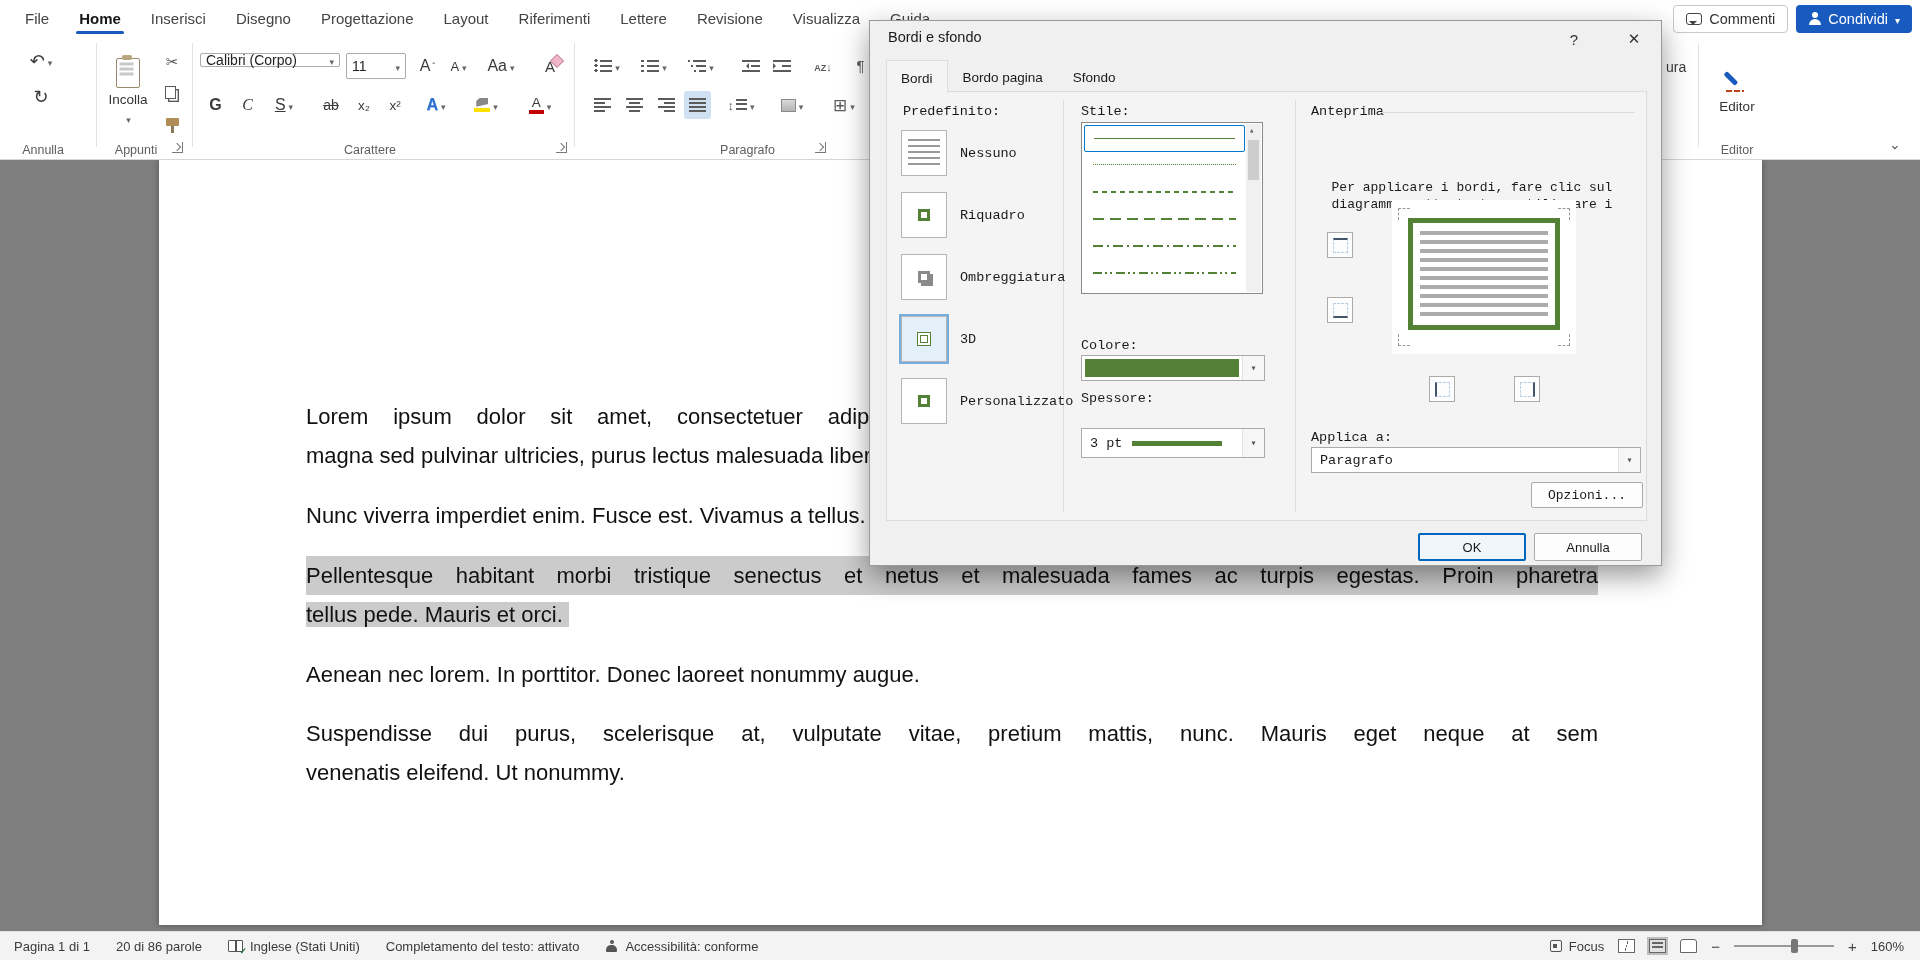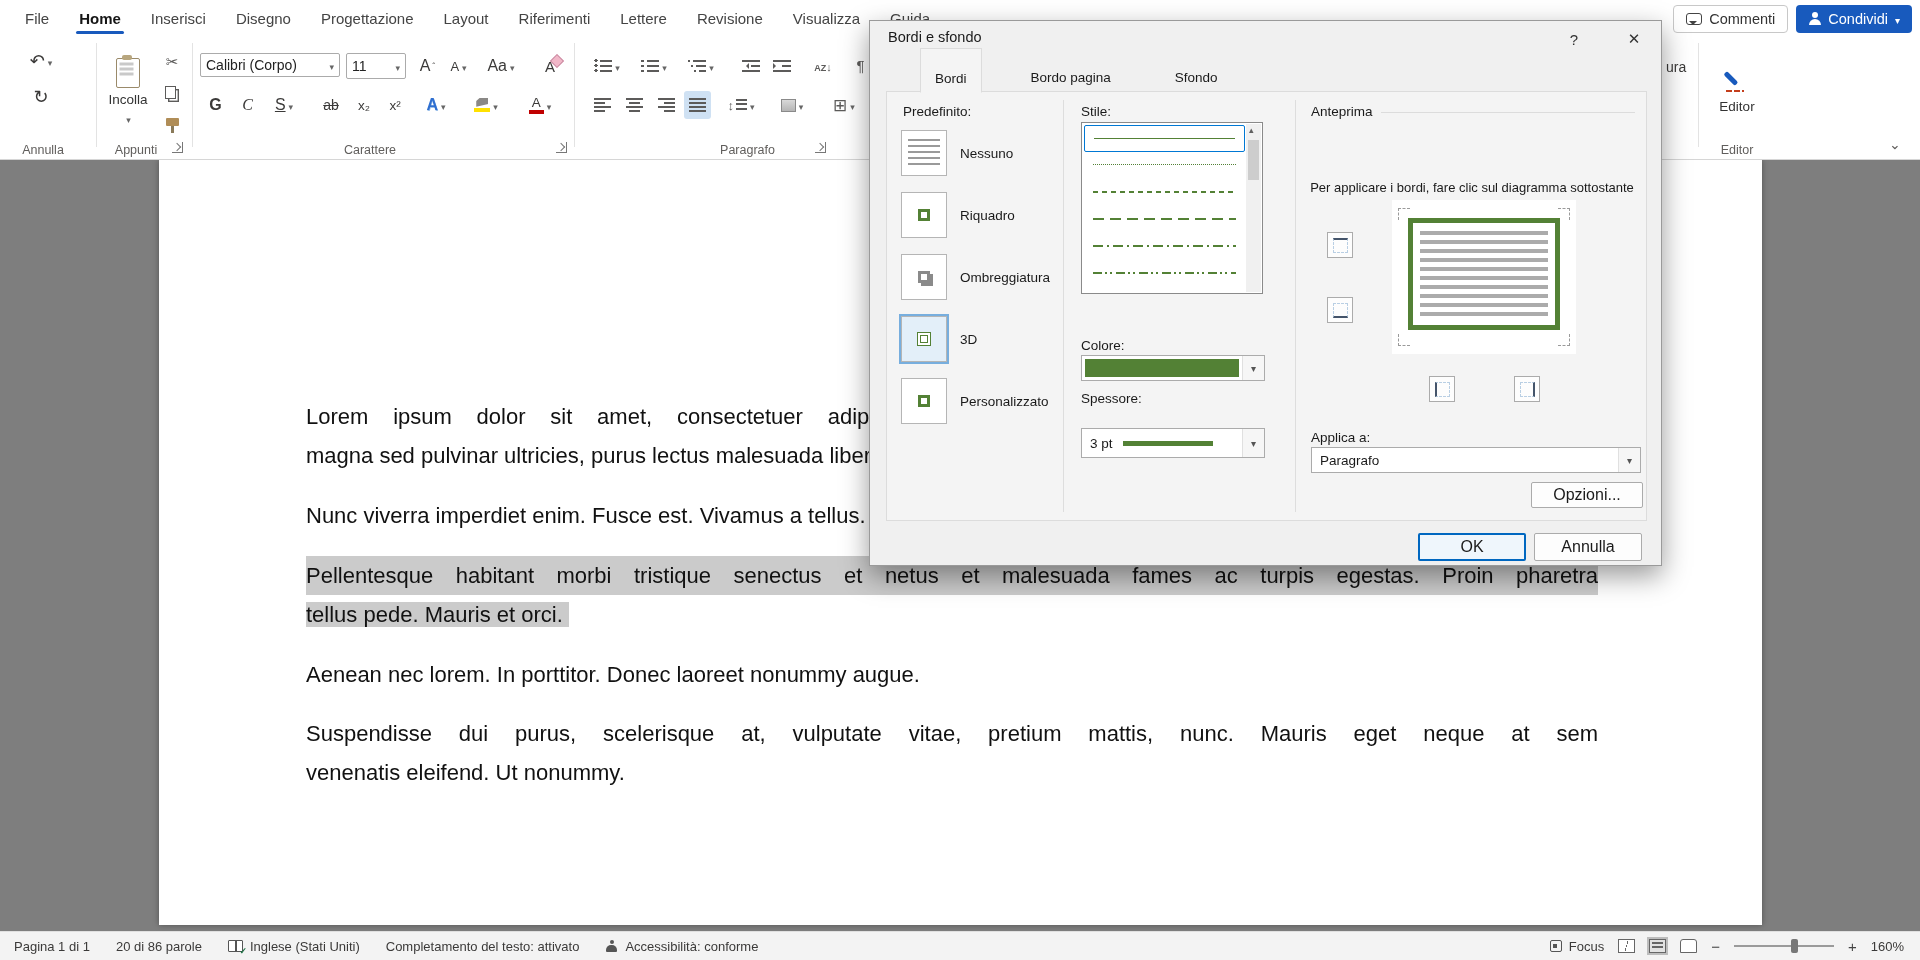--- a/index.html
+++ b/index.html
@@ -147,23 +147,23 @@
   .zoom-track { width:100px; height:2px; background:#9a9a9a; position:relative; display:inline-block; }
   .zoom-thumb { position:absolute; left:57px; top:-6px; width:7px; height:14px; background:#777; border-radius:2px; }
   .zi { font-size:15px; color:#444; }
 
   
   .dialog { position:absolute; left:869px; top:20px; width:793px; height:546px; background:#f0f0f0; border:1px solid #9a9a9a; box-shadow:0 10px 26px rgba(0,0,0,0.4); z-index:20; font-size:13.5px; color:#1a1a1a; }
   .dlg-title { position:absolute; left:18px; top:8px; font-size:14.5px; }
   .dlg-help { position:absolute; left:690px; top:6px; width:28px; height:24px; text-align:center; font-size:15px; color:#333; }
   .dlg-close { position:absolute; left:748px; top:6px; width:32px; height:24px; text-align:center; font-size:15px; color:#333; }
   .tabstrip { position:absolute; left:16px; top:44px; display:flex; align-items:flex-end; height:27px; z-index:2; }
-  .dtab { padding:22px 14px 6px; border:1px solid transparent; color:#1a1a1a;margin-left:34px; }
+  .dtab { padding:10px 14px 6px; border:1px solid transparent; color:#1a1a1a; }
   .dtab.sel { background:#f4f4f4; border-color:#dcdcdc; border-bottom-color:#f4f4f4; margin-bottom:-1px; }
-  .dlg-panel { position:absolute; left:16px; top:70px; width:761px; height:430px; border:1px solid #dcdcdc; background:#f4f4f4; }
+  .dlg-panel { position:absolute; left:16px; top:70px; width:761px; height:430px; border:1px solid #dcdcdc; background:#f4f4f4;font-family:Liberation Mono, monospace; }
   .pv-sep { position:absolute; top:8px; bottom:8px; width:1px; background:#dddddd; }
   .dlabel { position:absolute; color:#1a1a1a; }
   .preset { position:absolute; left:14px; display:flex; align-items:center; gap:13px; }
   .pic { width:46px; height:46px; background:#fff; border:1px solid #b5b5b5; display:flex; align-items:center; justify-content:center; }
   .plines { width:32px; height:28px; background:repeating-linear-gradient(#9a9a9a 0 2px, transparent 2px 6px); }
   .pframe { border:3px solid #538135; padding:3px; background:#fff; }
   .pframe .plines { width:24px; height:20px; }
   .pframe.shadow3 { box-shadow:3px 3px 0 #8a8a8a; }
   .pframe.f3d { border-style:double; border-width:4px; }
   .pframe.custom { border-style:dashed; }
@@ -196,21 +196,21 @@
   .bbtn.left i { border-left:2.5px solid #44546a; }
   .bbtn.right i { border-right:2.5px solid #44546a; }
   .pvcanvas { position:absolute; left:505px; top:108px; width:184px; height:154px; background:#fff; }
   .cmark { position:absolute; width:12px; height:12px; }
   .cmark.tl { left:6px; top:8px; border-left:1px dashed #9a9a9a; border-top:1px dashed #9a9a9a; }
   .cmark.tr { right:6px; top:8px; border-right:1px dashed #9a9a9a; border-top:1px dashed #9a9a9a; }
   .cmark.bl { left:6px; bottom:8px; border-left:1px dashed #9a9a9a; border-bottom:1px dashed #9a9a9a; }
   .cmark.br { right:6px; bottom:8px; border-right:1px dashed #9a9a9a; border-bottom:1px dashed #9a9a9a; }
   .pvframe { position:absolute; left:16px; top:18px; width:152px; height:112px; border:5px solid #538135; background:#fff; }
   .pvtext { position:absolute; left:7px; top:8px; right:7px; bottom:8px; background:repeating-linear-gradient(#ababab 0 4px, transparent 4px 9px); }
-  .dbtn { position:absolute; background:#fdfdfd; border:1px solid #ababab; border-radius:2px; display:flex; align-items:center; justify-content:center; font-size:16px; }
+  .dbtn { position:absolute; background:#fdfdfd; border:1px solid #ababab; border-radius:2px; display:flex; align-items:center; justify-content:center; font-size:13px; }
   .dbtn.default { border:2px solid #0067c0; background:#eff6fc; }
 
   .frag-label { position:absolute; font-size:14px; color:#3b3a39; }
 </style>
 </head>
 <body>
 
 <div class="tabbar">
   <div class="mtab">File</div>
   <div class="mtab sel">Home</div>
@@ -259,21 +259,21 @@
   <button class="rbtn" style="left:157px;top:42px;width:30px;height:26px;">
       <span class="ic-copy"></span>
     </button>
   <button class="rbtn" style="left:157px;top:72px;width:30px;height:26px;">
       <span class="ic-painter"></span>
     </button>
   <div class="glabel" style="left:100px;width:72px;">Appunti</div>
   <button class="launcher" style="left:172px;top:105px;"></button>
   <div class="vsep" style="left:192px;"></div>
 
-  <div class="combo" style="left:200px;top:16px;width:140px;height:24px;gap:10px;">
+  <div class="combo" style="left:200px;top:16px;width:140px;height:14px;gap:10px;">
       <span>Calibri (Corpo)</span>
       <span class="dd"></span>
     </div>
   <div class="combo" style="left:346px;top:16px;width:60px;height:26px;">
       <span>11</span>
       <span class="dd"></span>
     </div>
   <button class="rbtn" style="left:413px;top:16px;width:29px;height:26px;">
       <span class="bletter">A</span>
       <sup style="font-size:9px;color:#5c5b5a;">ˆ</sup>

